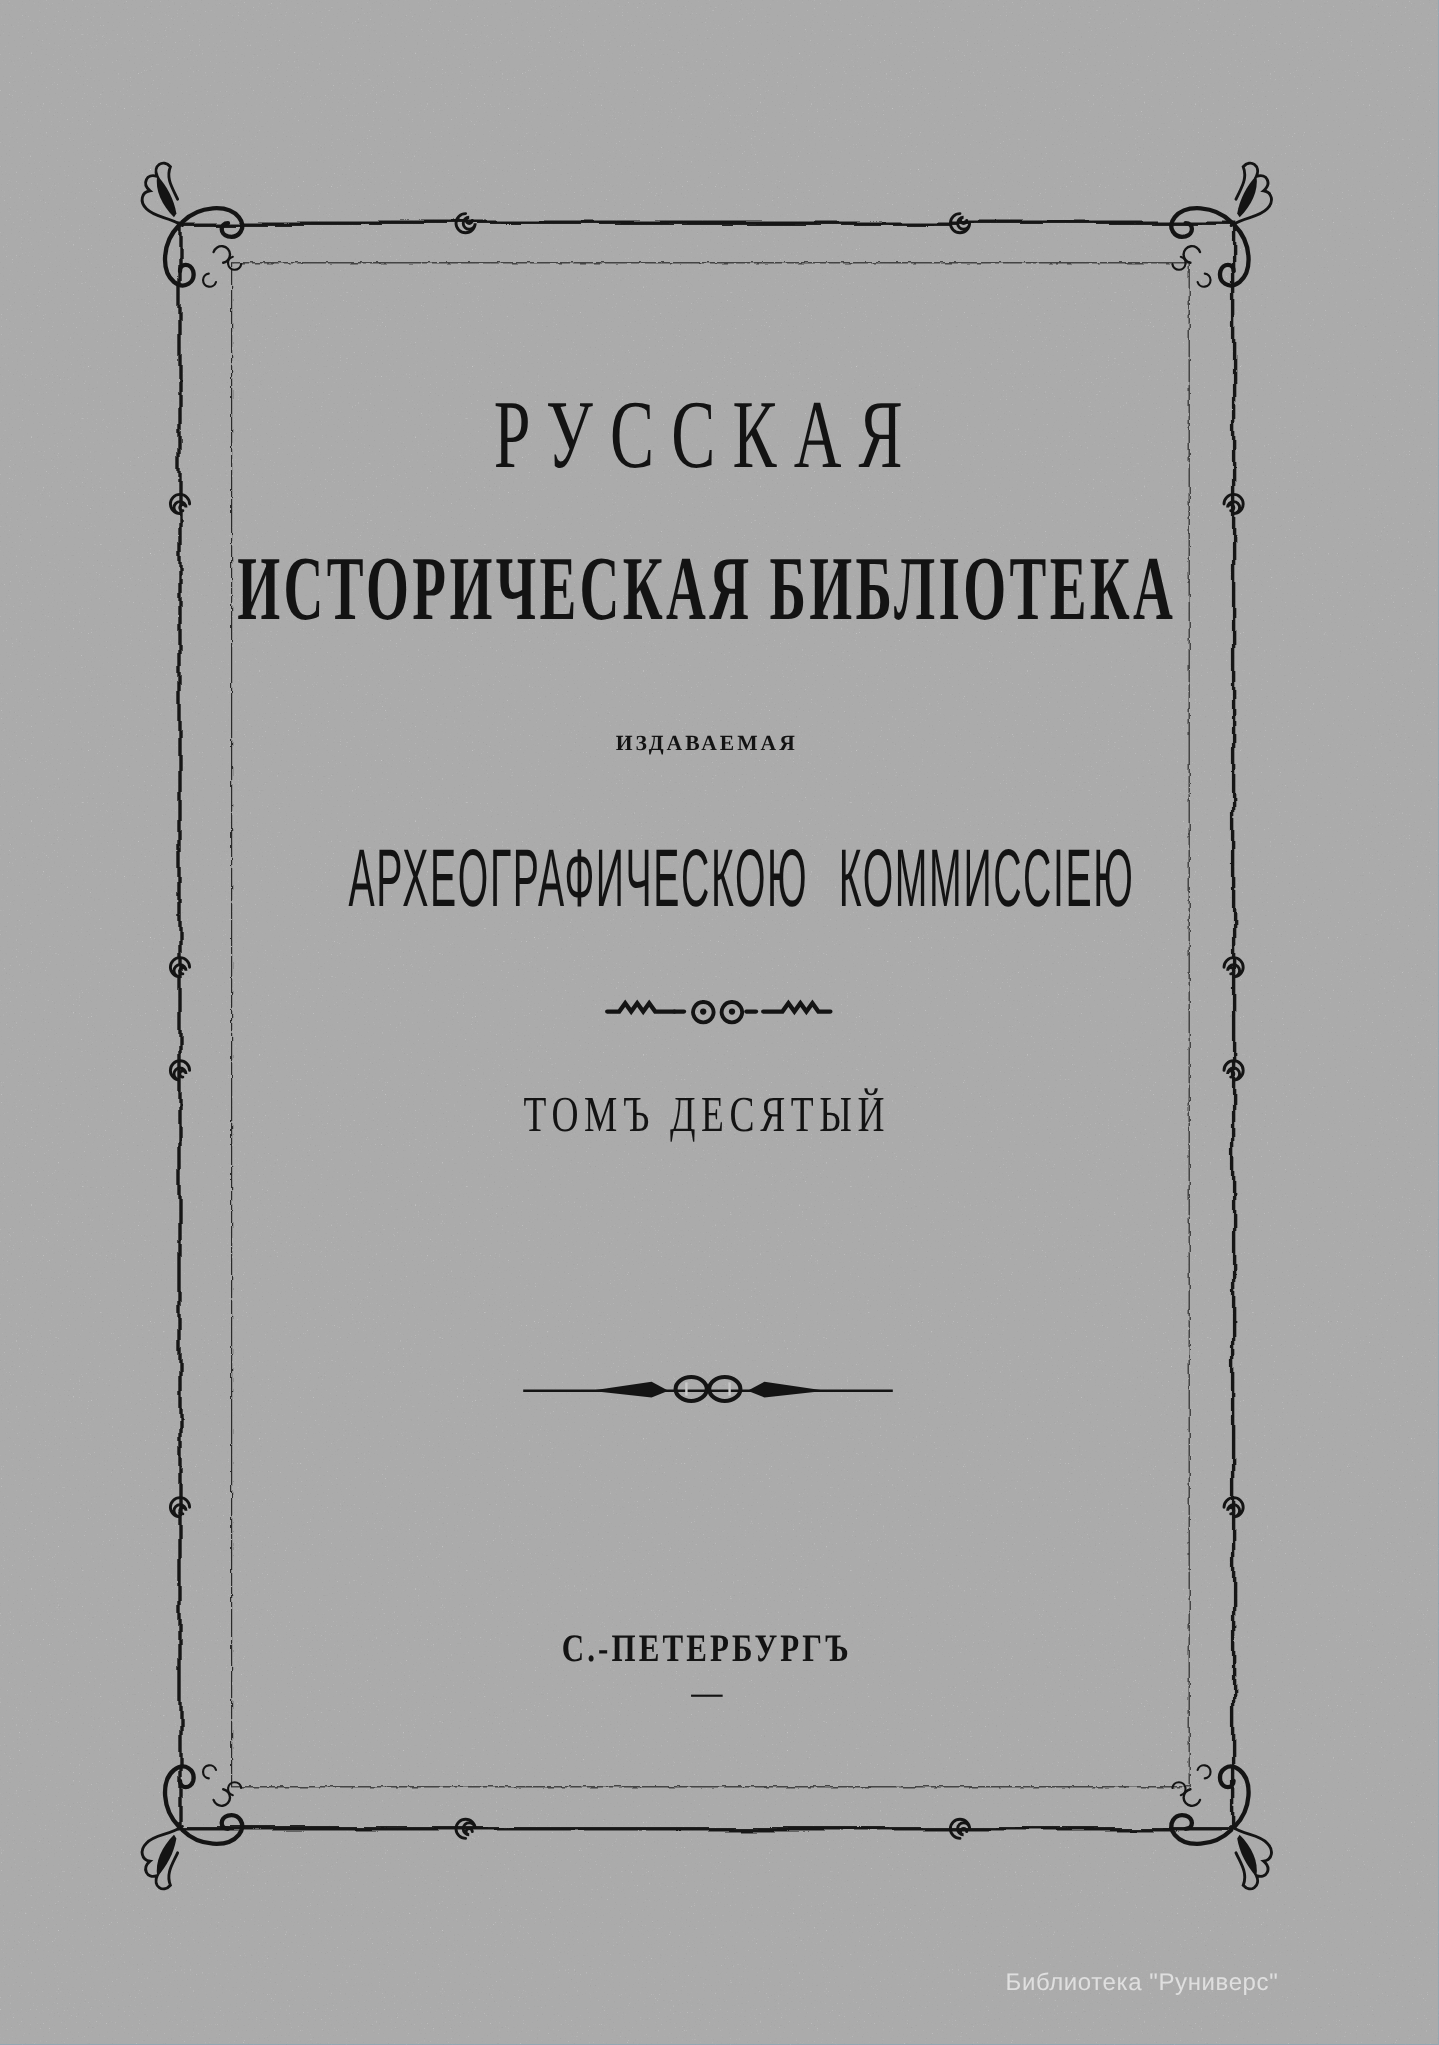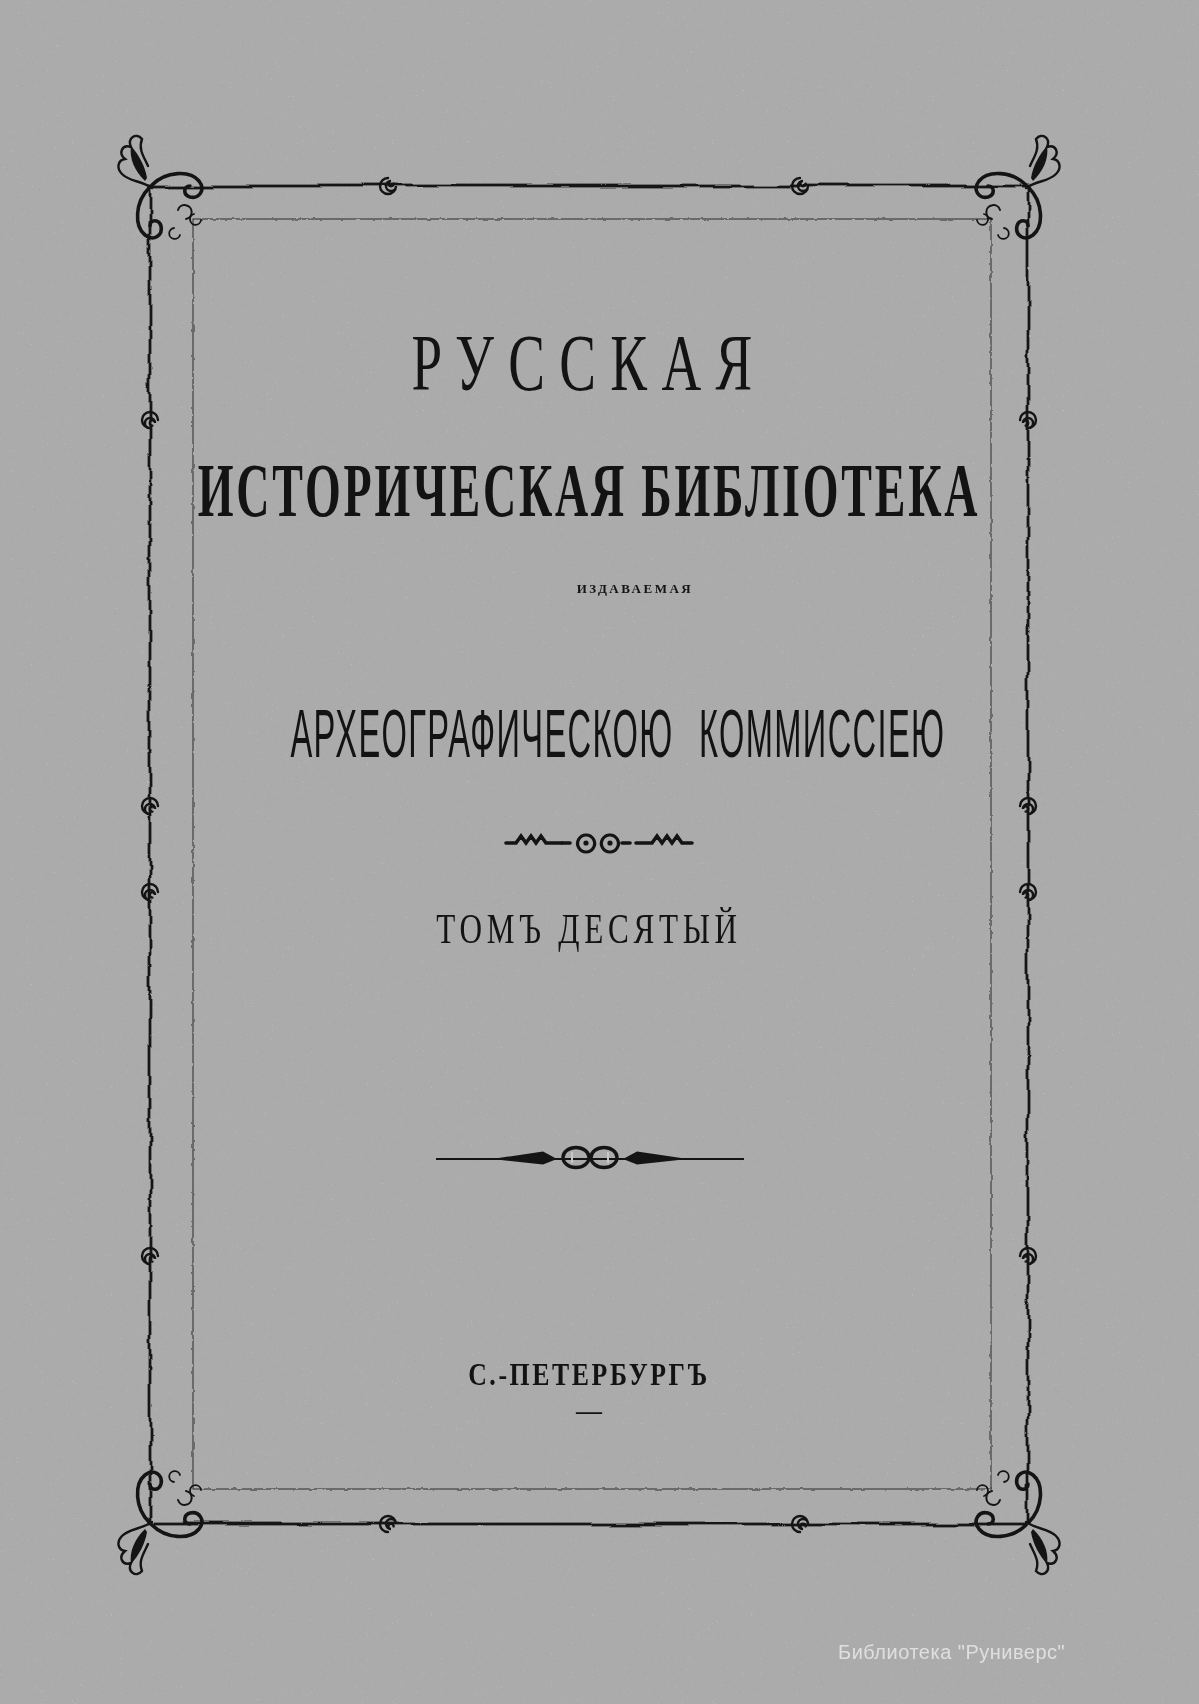--- a/index.html
+++ b/index.html
@@ -18,21 +18,21 @@
   .series-1{
     top:322px;font-size:54px;letter-spacing:14px;
     transform:scale(1.02,1.5);transform-origin:50% 0;
     font-weight:500;
   }
   .series-2{
     top:452px;font-size:50px;font-weight:bold;letter-spacing:3px;
     transform:scale(0.92,1.52);transform-origin:50% 0;
   }
   .issued{
-    top:582px;font-size:13px;font-weight:bold;letter-spacing:2.5px;padding-left:46px;
+    top:610px;font-size:18px;font-weight:bold;letter-spacing:2.5px;
   }
   .issuer{
     top:700px;font-family:"Liberation Sans","DejaVu Sans",sans-serif;
     font-size:48px;font-weight:400;letter-spacing:2px;word-spacing:22px;
     transform:scale(0.68,1.42);transform-origin:50% 0;
   }
   .volume{
     top:908px;font-size:40px;letter-spacing:6px;
     transform:scale(0.78,1.05);transform-origin:50% 0;
   }

